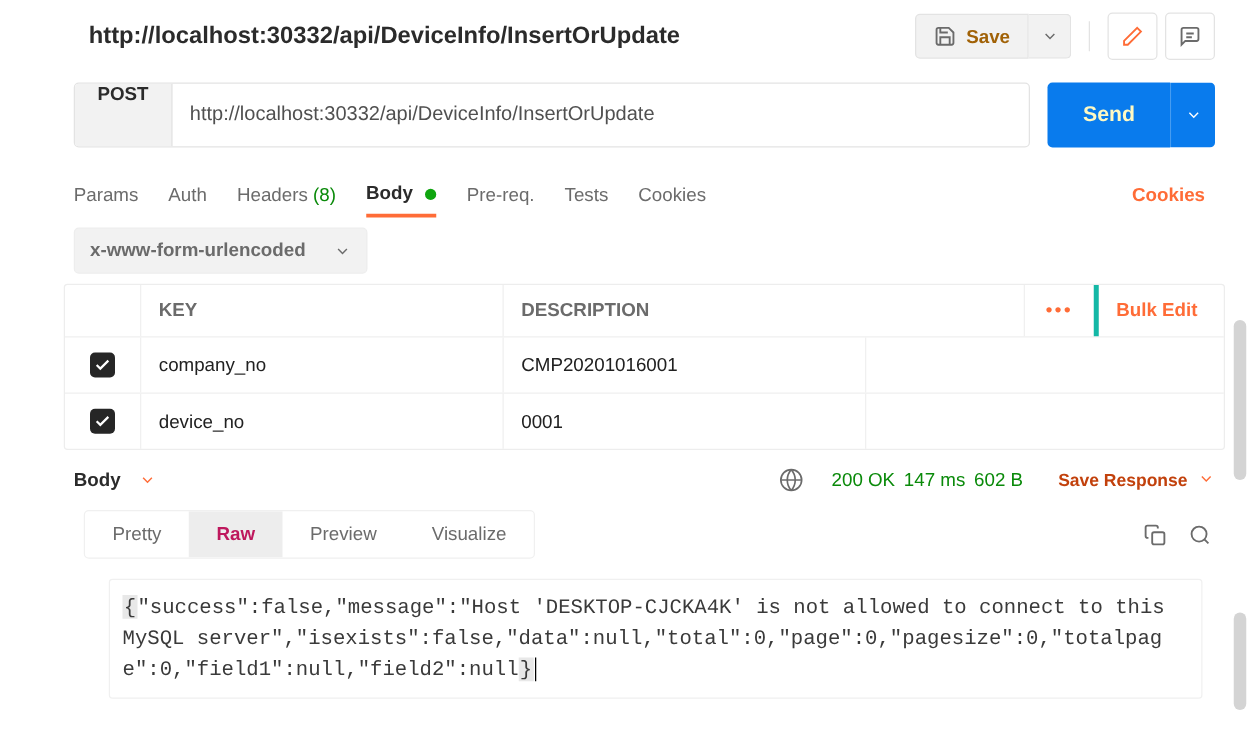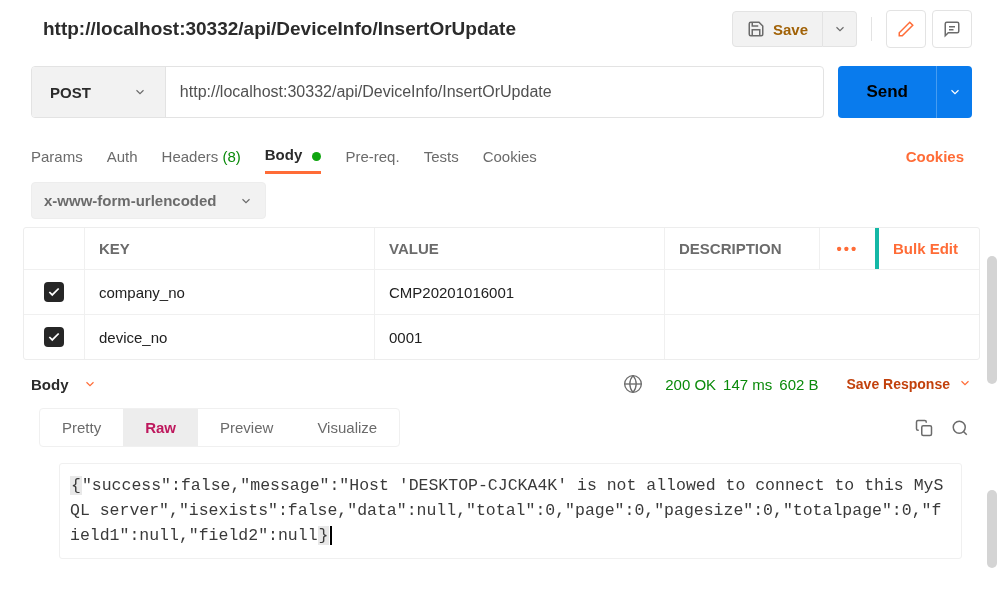--- a/index.html
+++ b/index.html
@@ -1,34 +1,34 @@
 <!DOCTYPE html>
 <html><head>
 <meta charset="utf-8">
 <style>
   * { box-sizing: border-box; margin: 0; padding: 0; }
   body { font-family: -apple-system, BlinkMacSystemFont, "Segoe UI", Arial, sans-serif; font-size: 14px; color: #212121; background: #fff; width: 1003px; height: 605px; overflow: hidden; position: relative; }
-  .main { padding-left: 23px; padding-right: 23px; }
+  .main { padding-left: 23px; padding-right: 23px; margin-left: 28px; }
 
   .titlebar { display: flex; align-items: center; height: 58px; padding: 0 8px; }
   .titlebar .title { font-size: 19px; font-weight: 600; color: #2b2b2b; margin-left: 12px; }
   .titlebar .spacer { flex: 1; }
   .btn-group { display: flex; }
   .btn-save { display: flex; align-items: center; background: #f2f2f2; border: 1px solid #e3e3e3; border-radius: 4px 0 0 4px; padding: 8px 14px; font-size: 15px; font-weight: 600; color: #a16207; cursor: pointer; gap: 8px; }
   .btn-save-caret { display: flex; align-items: center; justify-content: center; background: #f2f2f2; border: 1px solid #e3e3e3; border-left: none; border-radius: 0 4px 4px 0; width: 34px; cursor: pointer; }
   .vbar { width: 1px; height: 24px; background: #e3e3e3; margin: 0 14px; }
   .iconbtn { width: 40px; height: 38px; border: 1px solid #e3e3e3; border-radius: 4px; display: flex; align-items: center; justify-content: center; background: #fff; cursor: pointer; }
   .iconbtn + .iconbtn { margin-left: 6px; }
 
   .reqrow { display: flex; align-items: stretch; margin: 8px; gap: 14px; }
   .method-url { display: flex; flex: 1; border: 1px solid #e3e3e3; border-radius: 4px; overflow: hidden; height: 52px; }
-  .method { display: flex; align-items: center; padding: 0 18px; background: #f2f2f2; font-weight: 700; font-size: 15px; color: #2b2b2b; gap: 42px; cursor: pointer; border-right: 1px solid #e3e3e3; }
+  .method { display: flex; align-items: center; padding: 0 18px; background: #f2f2f2; font-weight: 700; font-size: 15px; color: #2b2b2b; gap: 42px; cursor: pointer; border-right: 1px solid #e3e3e3; flex-direction: column; }
   .url { flex: 1; display: flex; align-items: center; padding: 0 14px; font-size: 16px; color: #505050; }
   .send { display: flex; align-items: stretch; }
-  .send-btn { background: #097bed; color: #000000; font-weight: 700; font-size: 17px; border: none; border-radius: 4px 0 0 4px; padding: 0 28px; cursor: pointer; }
+  .send-btn { background: #097bed; color: #fef9c3; font-weight: 700; font-size: 17px; border: none; border-radius: 4px 0 0 4px; padding: 0 28px; cursor: pointer; }
   .send-caret { background: #097bed; border: none; border-left: 1px solid rgba(255,255,255,.25); border-radius: 0 4px 4px 0; width: 36px; display: flex; align-items: center; justify-content: center; cursor: pointer; }
 
   .tabs { display: flex; align-items: center; padding: 12px 8px 0 8px; font-size: 15px; }
   .tab { color: #6b6b6b; padding: 8px 0; margin-right: 24px; cursor: pointer; }
   .tab .count { color: #0a8a0a; }
   .tab.active { color: #2b2b2b; font-weight: 600; border-bottom: 3px solid #ff6c37; position: relative; }
   .dot { display: inline-block; width: 9px; height: 9px; border-radius: 50%; background: #0fa50f; margin-left: 6px; vertical-align: middle; }
   .tabs .spacer { flex: 1; }
   .cookies { color: #ff6c37; font-weight: 600; cursor: pointer; padding: 8px; }
 
@@ -164,21 +164,20 @@
             <polyline points="6 9 12 15 18 9"></polyline>
           </svg>
       </span>
     </div>
   </div>
 
   <div class="grid">
     <div class="gridrow">
       <div class="gridcell col-check"></div>
       <div class="gridcell col-key headcell">KEY</div>
-      <div class="gridcell col-value headcell">VALUE</div>
       <div class="gridcell col-desc headcell">DESCRIPTION</div>
       <div class="gridcell col-menu">•••</div>
       <div class="gridcell col-bulk">
           <span class="bulk">Bulk Edit</span>
         </div>
     </div>
     <div class="gridrow">
       <div class="gridcell col-check">
         <div class="checkbox">
           <svg width="14" height="14" viewBox="0 0 24 24" fill="none" stroke="#fff" stroke-width="3">

